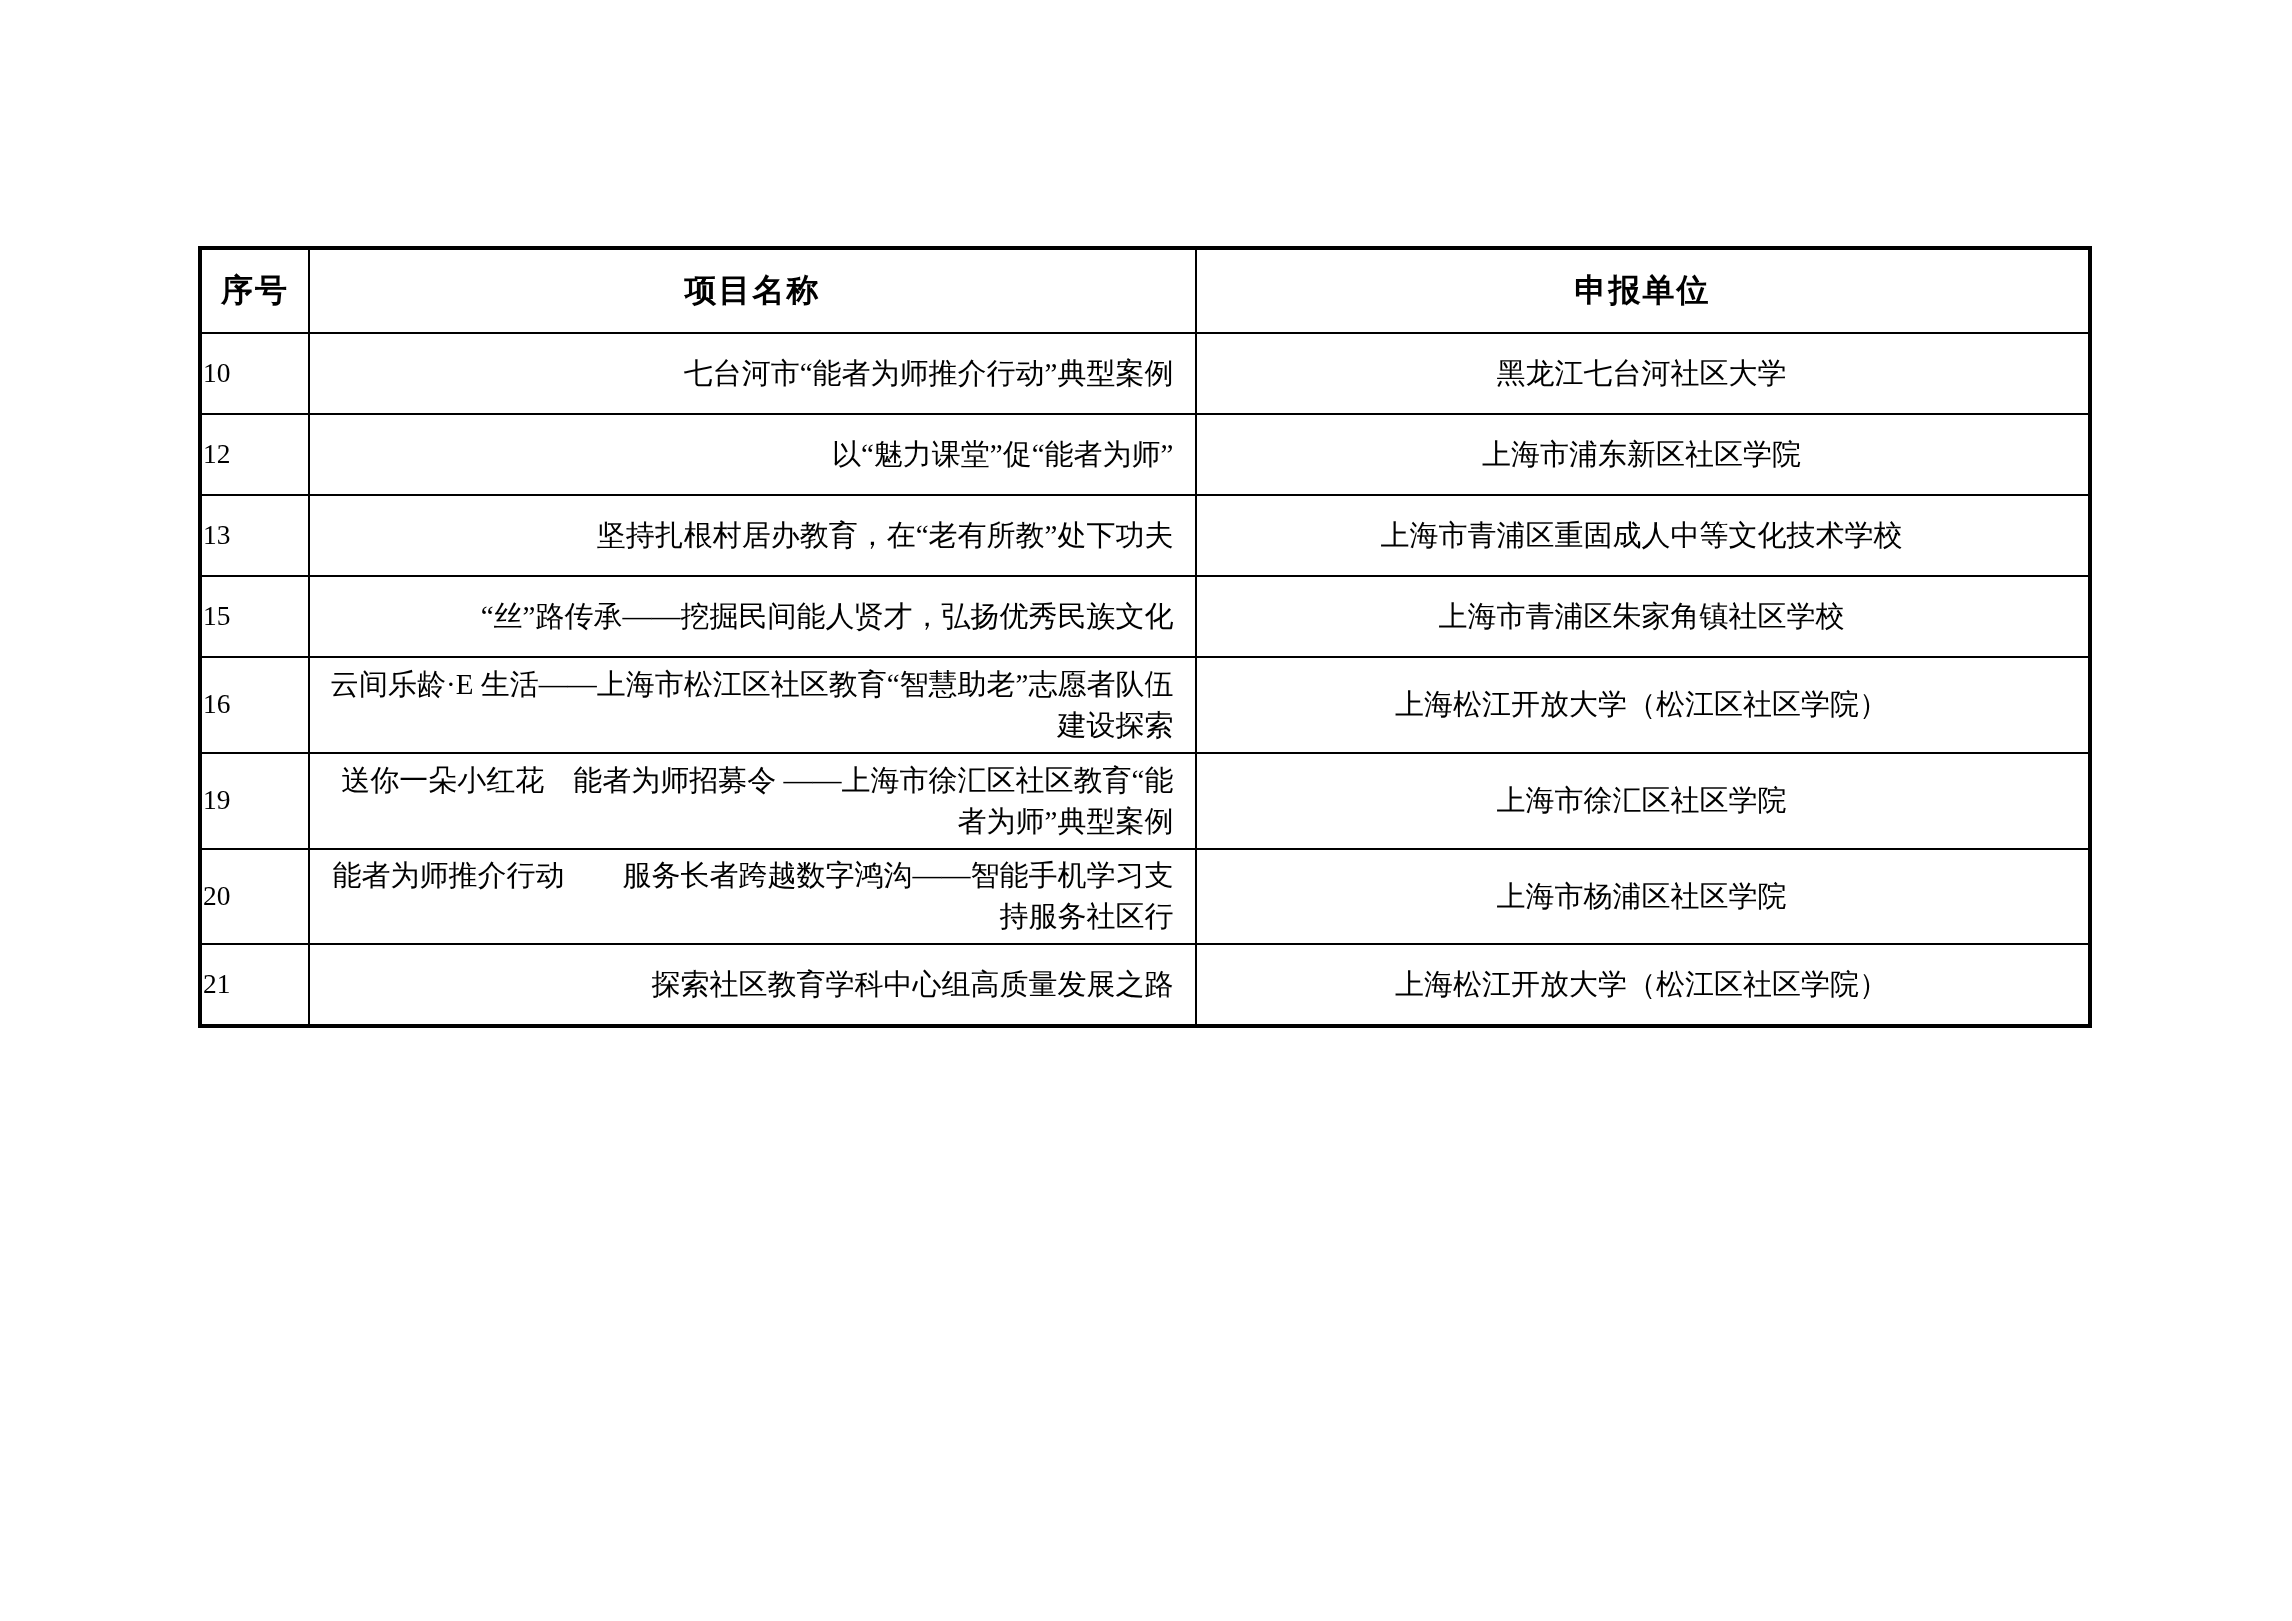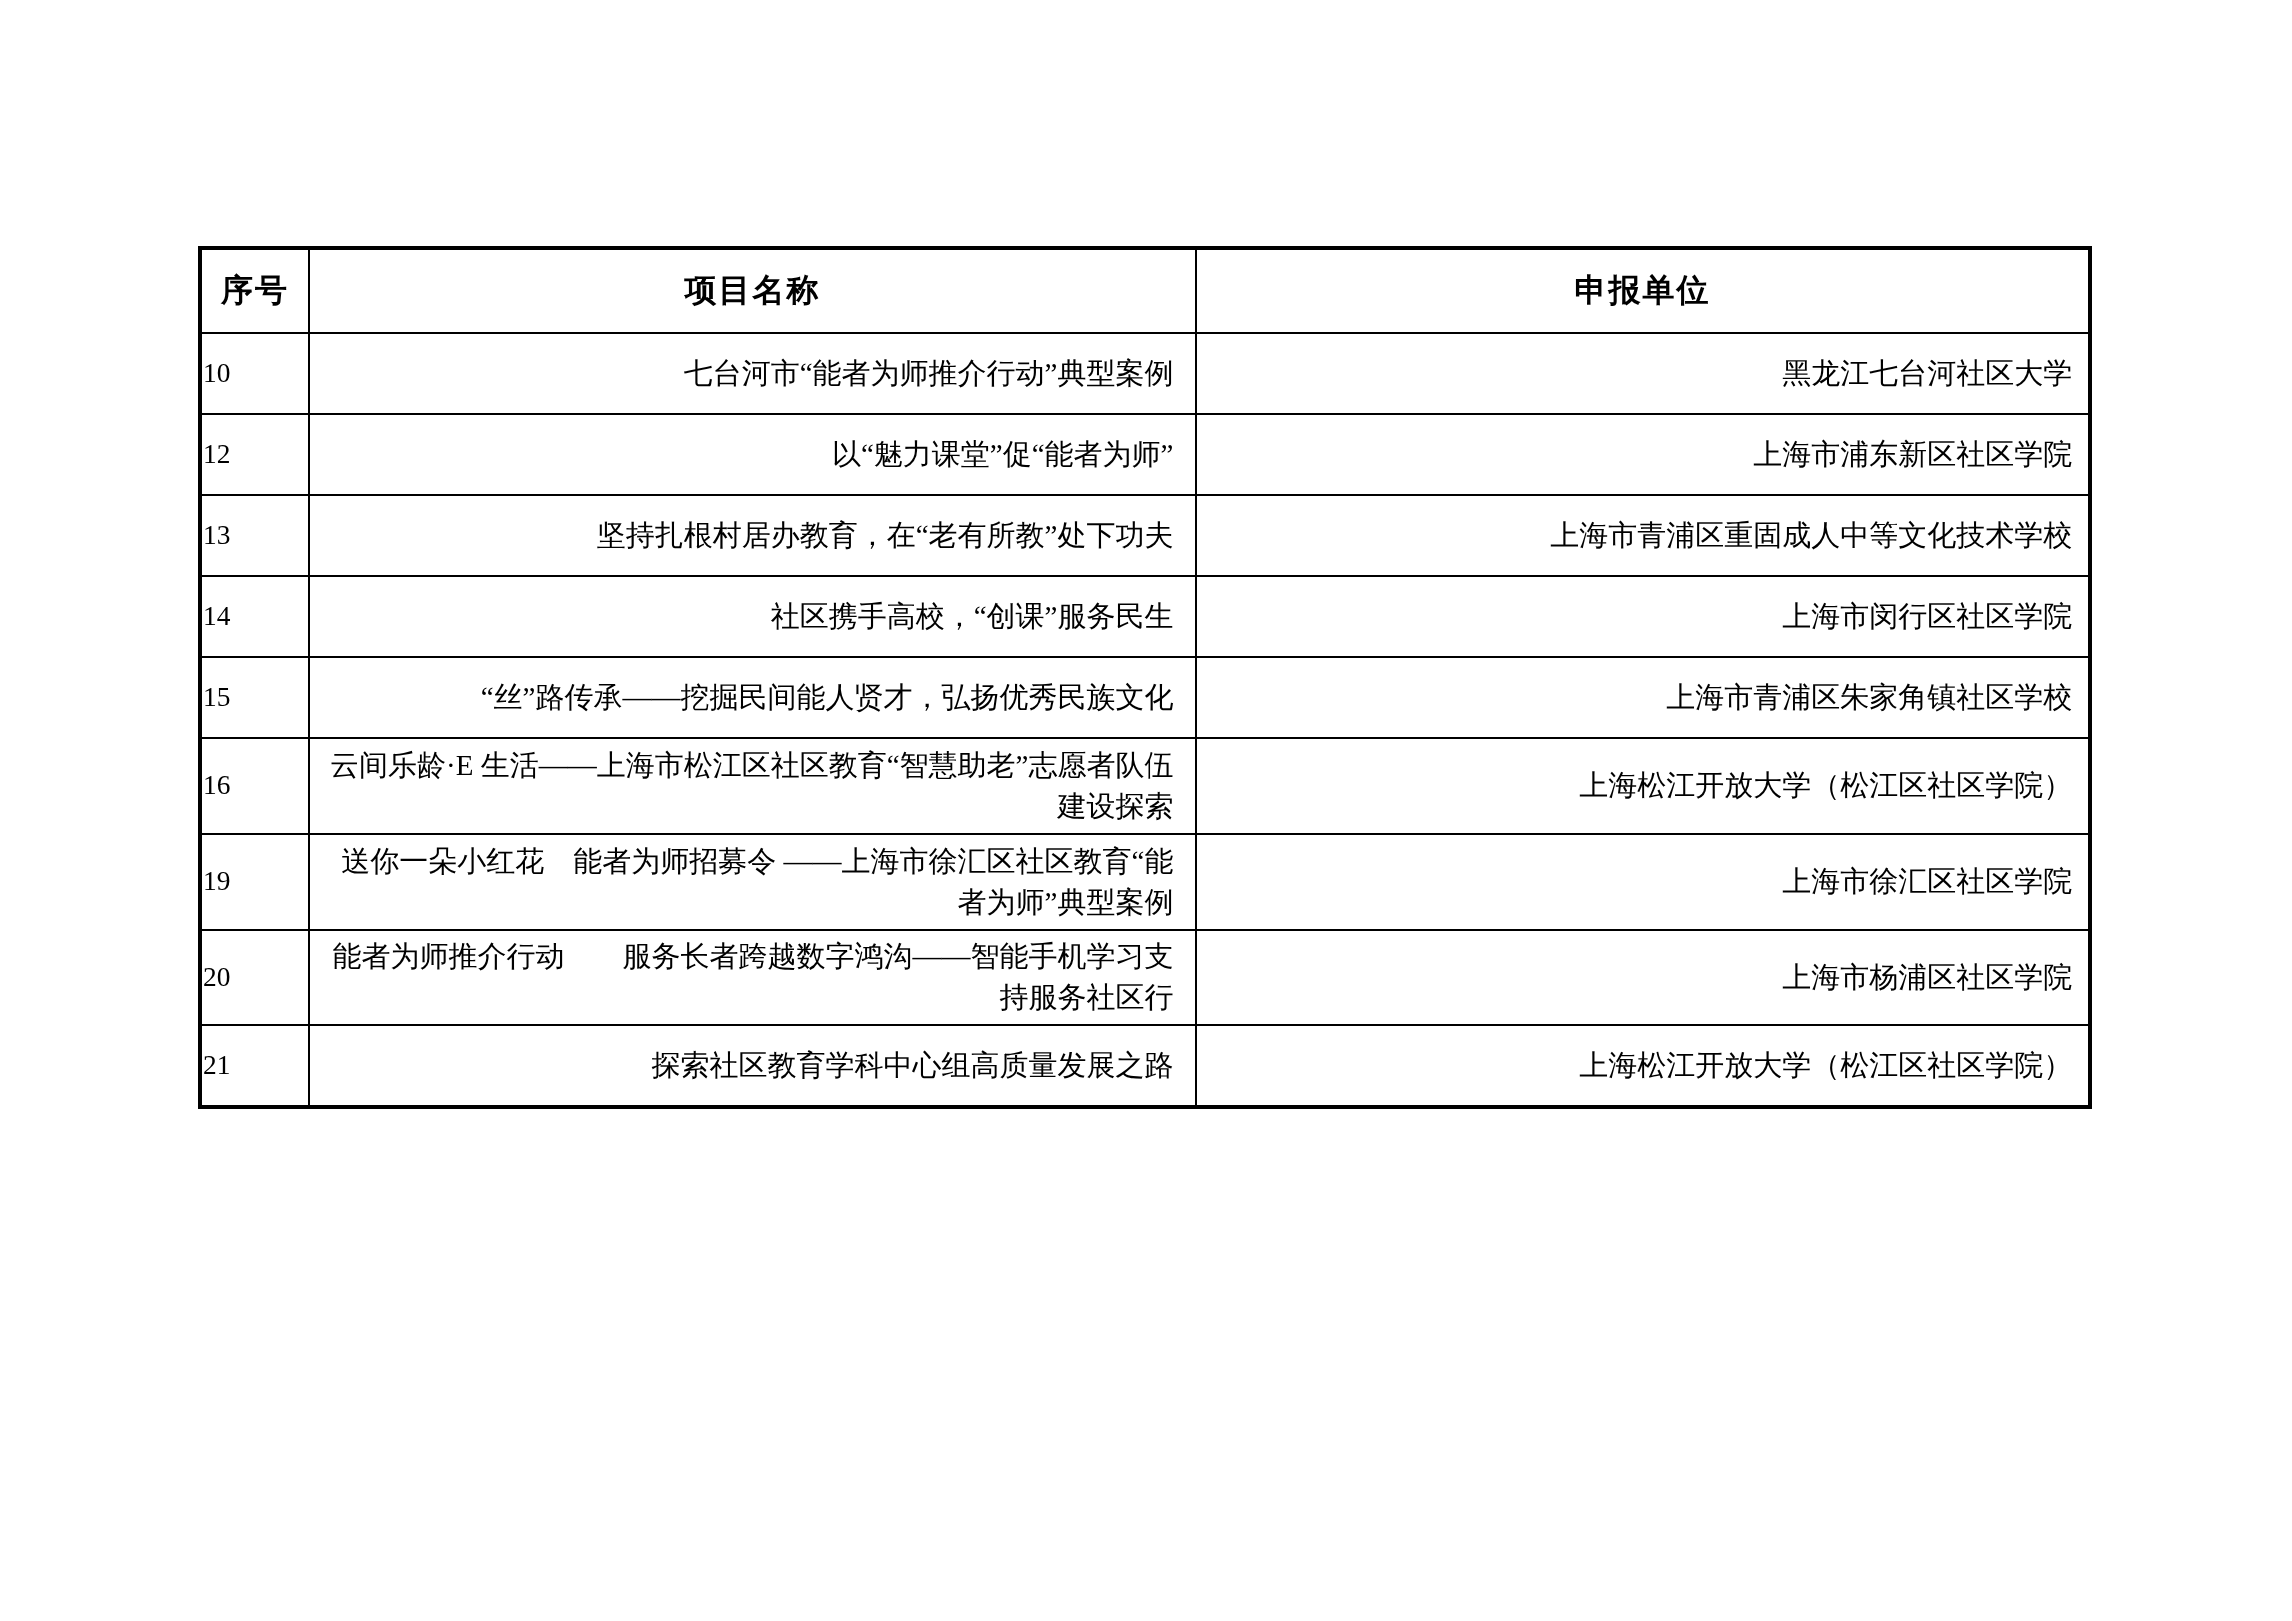--- a/index.html
+++ b/index.html
@@ -45,21 +45,21 @@
   td.cell-no {
     text-align: left;
     font-size: 27.4px;
     height: 77px;
   }
   td.cell-project {
     text-align: right;
     padding: 5.9px 21.6px 5.9px 15.7px;
   }
   td.cell-org {
-    text-align: right;
+    text-align: center;
     padding: 5.9px 15.7px 5.9px 13.7px;
     margin-top: 27px;
   }
   .page-number {
     position: absolute;
     left: 0;
     right: 0;
     top: 1455px;
     text-align: center;
     font-size: 24.5px;
@@ -93,25 +93,20 @@
         <td class="cell-no">12</td>
         <td class="cell-project">以“魅力课堂”促“能者为师”</td>
         <td class="cell-org">上海市浦东新区社区学院</td>
       </tr>
       <tr>
         <td class="cell-no">13</td>
         <td class="cell-project">坚持扎根村居办教育，在“老有所教”处下功夫</td>
         <td class="cell-org">上海市青浦区重固成人中等文化技术学校</td>
       </tr>
       <tr>
-        <td class="cell-no">14</td>
-        <td class="cell-project">社区携手高校，“创课”服务民生</td>
-        <td class="cell-org">上海市闵行区社区学院</td>
-      </tr>
-      <tr>
         <td class="cell-no">15</td>
         <td class="cell-project">“丝”路传承——挖掘民间能人贤才，弘扬优秀民族文化</td>
         <td class="cell-org">上海市青浦区朱家角镇社区学校</td>
       </tr>
       <tr>
         <td class="cell-no">16</td>
         <td class="cell-project">云间乐龄·E 生活——上海市松江区社区教育“智慧助老”志愿者队伍建设探索</td>
         <td class="cell-org">上海松江开放大学（松江区社区学院）</td>
       </tr>
       <tr>

